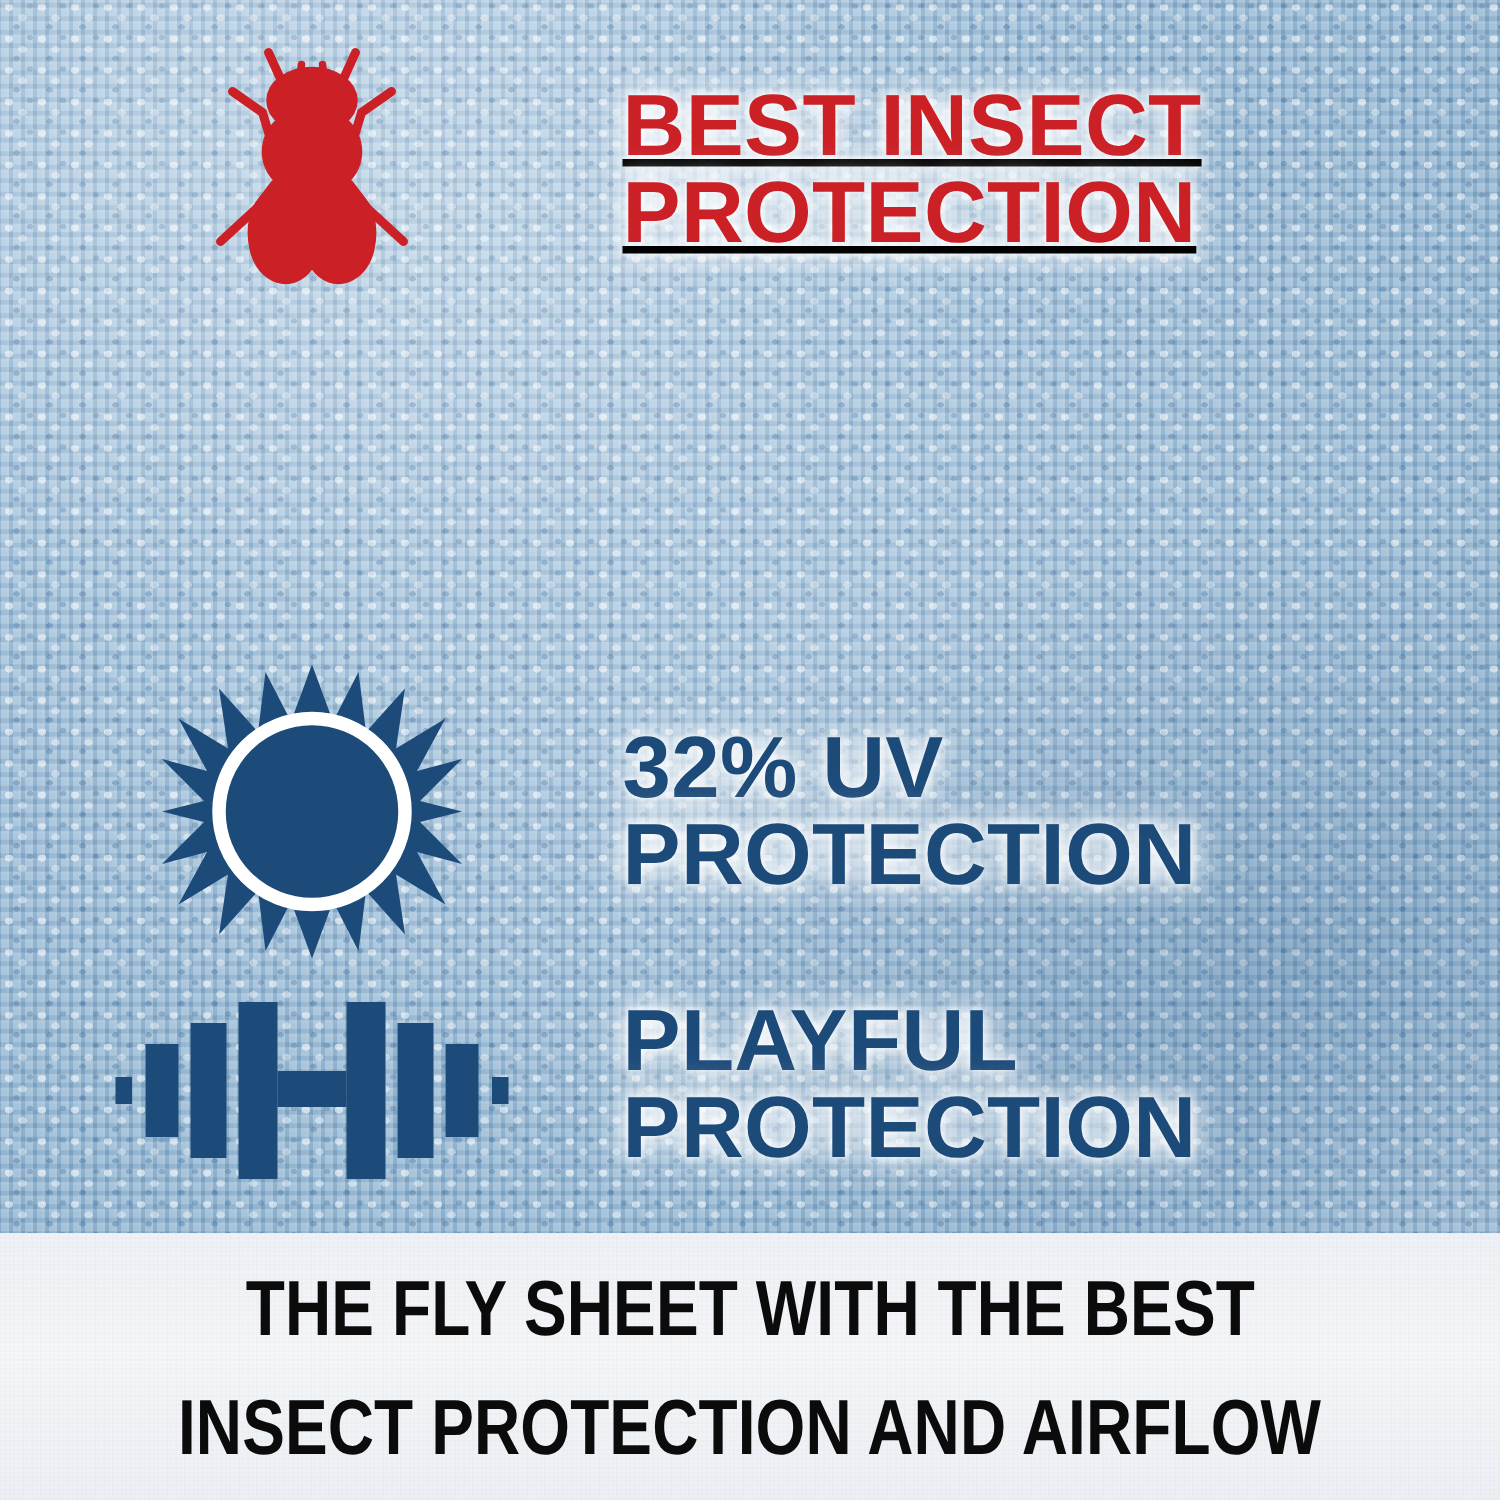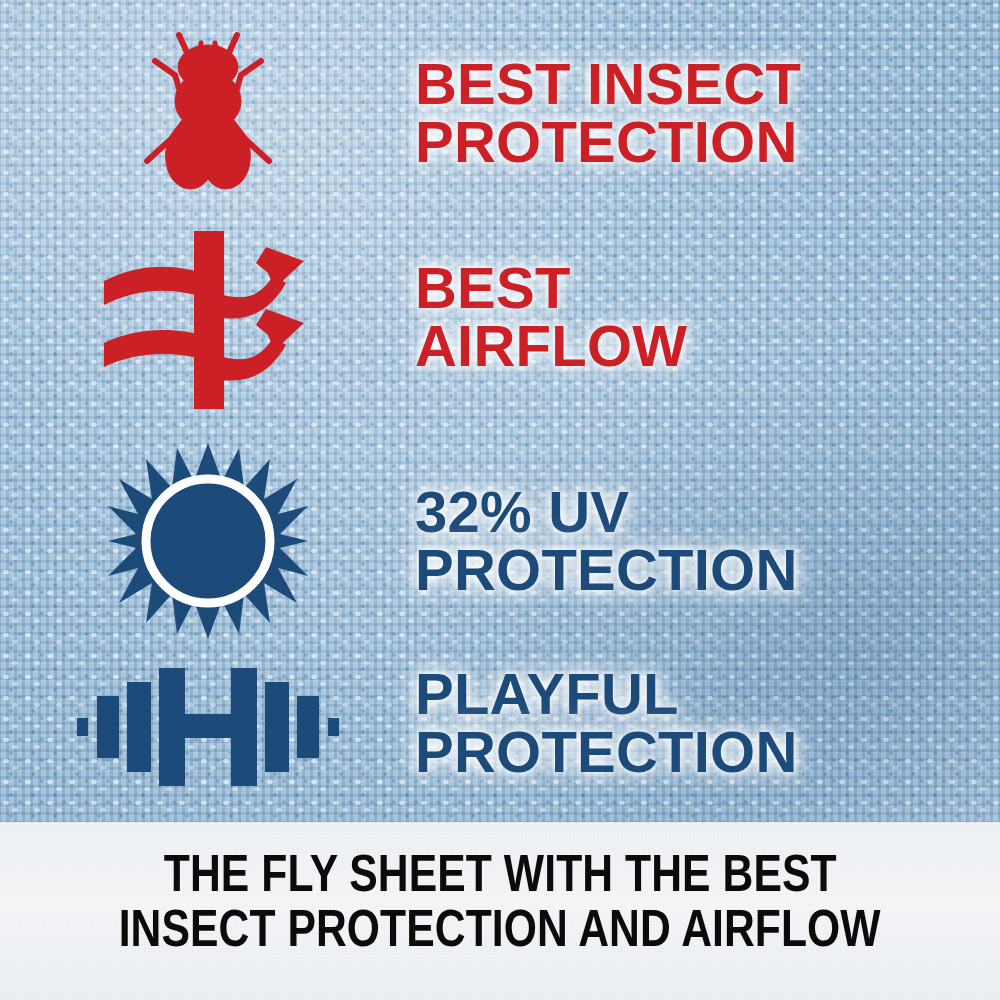--- a/index.html
+++ b/index.html
@@ -66,34 +66,34 @@
   #row-insect{top:18px;height:186px;}
   #row-airflow{top:218px;height:200px;}
   #row-uv{top:436px;height:210px;}
   #row-durability{top:650px;height:150px;}
 
   #row-insect .line{font-size:58px;}
   #row-airflow .line{font-size:58px;}
   #row-uv .line{font-size:58px;}
   #row-durability .line{font-size:58px;}
 
-  #row-insect .text-cell{padding-top:4px;}
+  #row-insect .text-cell{padding-top:4px;text-decoration:underline;}
   #row-airflow .text-cell{margin-top:-2px;}
   #row-durability .text-cell{margin-top:-4px;}
 
   
   .caption-bar{
     position:absolute;left:0;top:822px;width:1000px;height:178px;
     background:#f2f4f7;
     background-image:
       repeating-linear-gradient(0deg, rgba(0,0,0,.012) 0 1px, rgba(255,255,255,0) 1px 3px),
       repeating-linear-gradient(90deg, rgba(0,0,0,.010) 0 1px, rgba(255,255,255,0) 1px 3px),
       linear-gradient(180deg,#eef1f5 0%,#f4f6f8 45%,#eceff4 100%);
     display:flex;flex-direction:column;align-items:center;justify-content:flex-start;
-    padding-top:24px;box-sizing:border-box;
+    padding-top:24px;box-sizing:border-box;gap:24px;
   }
   .caption-line{
     color:#0b0b0c;font-weight:700;font-size:52px;line-height:1.06;
     letter-spacing:.002em;white-space:nowrap;
     transform:scaleX(.82);transform-origin:center center;
   }
 </style>
 </head>
 <body>
 
@@ -134,44 +134,20 @@
                      C 122 120, 108 96, 75 96 Z"></path>
           </g>
         </svg>
       </div>
       <div class="text-cell">
         <div class="line red-txt">BEST INSECT</div>
         <div class="line red-txt">PROTECTION</div>
       </div>
     </div>
 
-    <div class="row" id="row-airflow">
-      <div class="icon-cell">
-        <svg width="220" height="190" viewBox="0 0 220 190">
-          <g fill="#cb2026">
-
-            <path d="M6 58 C 40 40, 78 40, 110 52 L110 76 C 78 64, 40 64, 6 82 Z"></path>
-
-            <path d="M6 120 C 40 104, 78 104, 110 114 L110 138 C 78 128, 40 128, 6 144 Z"></path>
-
-            <rect x="96" y="8" width="30" height="178"></rect>
-
-            <path d="M118 70 C 150 80, 162 72, 176 52 L188 60 C 172 88, 150 100, 118 94 Z"></path>
-            <path d="M168 24 L206 38 L176 66 L170 50 L158 40 Z"></path>
-
-            <path d="M118 132 C 150 142, 162 134, 176 114 L188 122 C 172 150, 150 162, 118 156 Z"></path>
-            <path d="M168 86 L206 100 L176 128 L170 112 L158 102 Z"></path>
-          </g>
-        </svg>
-      </div>
-      <div class="text-cell">
-        <div class="line red-txt">BEST</div>
-        <div class="line red-txt">AIRFLOW</div>
-      </div>
-    </div>
 
     <div class="row" id="row-uv">
       <div class="icon-cell">
         <svg width="200" height="200" viewBox="0 0 200 200">
 
           <polygon fill="#1c4a79" points="
             100,2 114,40 131,7 136,47 162,18 156,58 189,38 170,73 200,65 172,93
             200,100 172,107 200,135 170,127 189,162 156,142 162,182 136,153 131,193
             114,160 100,198 86,160 69,193 64,153 38,182 44,142 11,162 30,127 0,135
             28,107 0,100 28,93 0,65 30,73 11,38 44,58 38,18 64,47 69,7 86,40"></polygon>

